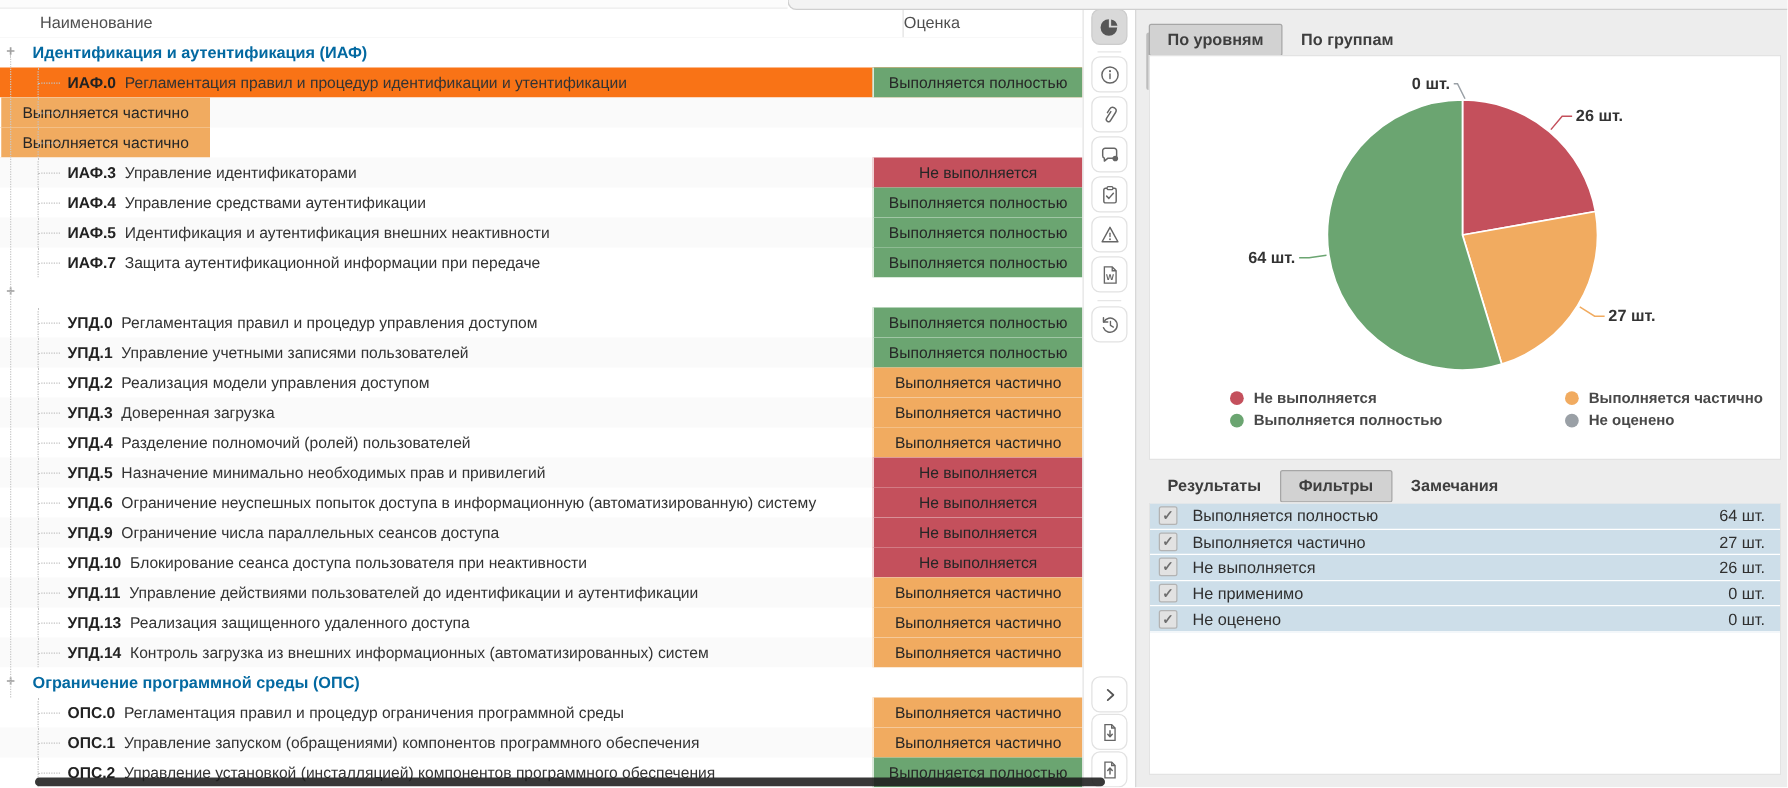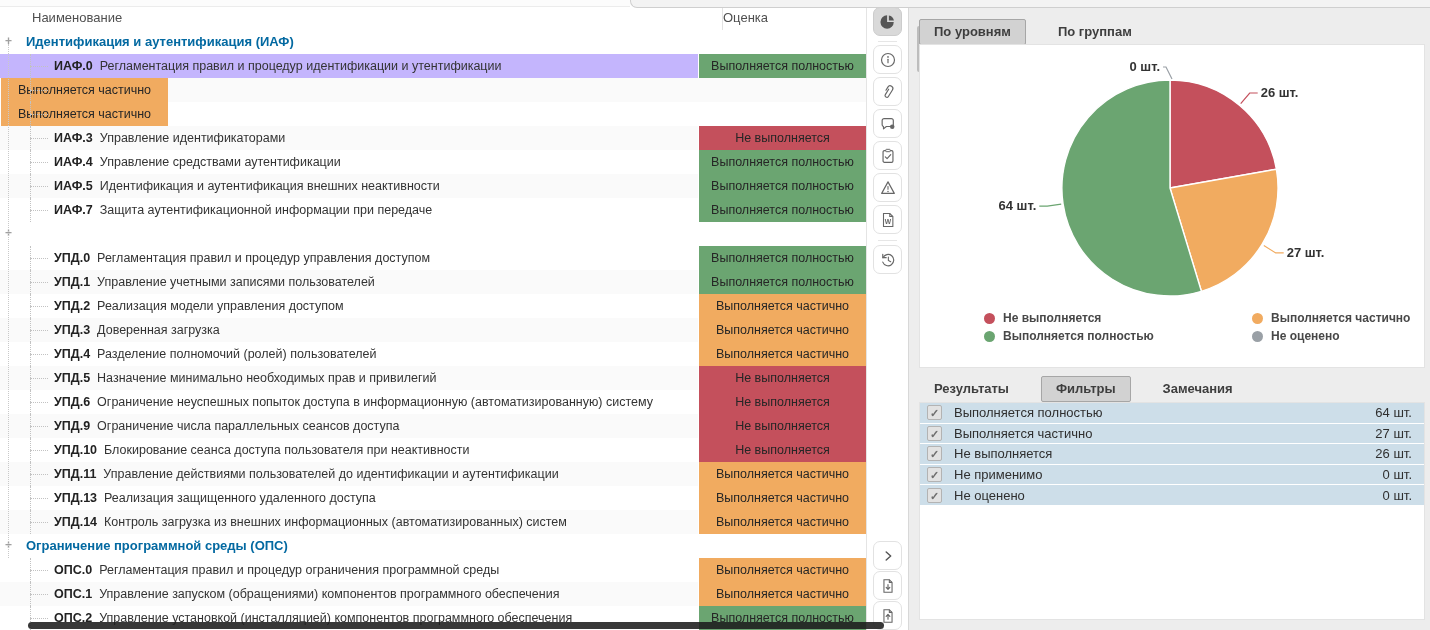--- a/index.html
+++ b/index.html
@@ -24,21 +24,21 @@
   .group-row{background:#fff;}
   .gname{display:block;padding-left:26px;line-height:24px;font-size:13px;font-weight:bold;color:#0369a1;
          white-space:nowrap;}
   .exp{position:absolute;left:3px;top:6px;width:11px;height:11px;color:#a0a0a0;
        font:bold 12px/11px "Liberation Sans",sans-serif;text-align:center;}
   .child-row .cell-name{position:relative;width:698px;box-sizing:border-box;padding-left:54px;
        line-height:24px;font-size:12.5px;color:#333;white-space:nowrap;overflow:hidden;}
   .child-row::before{content:"";position:absolute;left:30px;top:0;bottom:0;border-left:1px dotted #c2c2c2;}
   .child-row::after{content:"";position:absolute;left:30px;top:12px;width:18px;border-top:1px dotted #c2c2c2;}
   .child-row.alt{background:#fafafa;}
-  .child-row.selected{background:#c4b5fd;}
+  .child-row.selected{background:#f97316;}
   .code{font-weight:bold;color:#222;margin-right:7px;}
   .cell-status{width:168px;box-sizing:border-box;text-align:center;line-height:24px;font-size:12.5px;
        color:#262626;border-left:1px solid #fff;white-space:nowrap;overflow:hidden;}
   .s-full{background:#6ba571;}
   .s-partial{background:#f1ab60;}
   .s-none{background:#c4505c;}
   .root-line{position:absolute;left:8px;top:44px;height:514px;border-left:1px dotted #c9c9c9;
              pointer-events:none;z-index:5;}
   .hscroll{position:absolute;left:28px;top:622px;width:856px;height:7px;background:#1c1c1c;
            border-radius:4px;opacity:.88;z-index:7;}
@@ -48,21 +48,21 @@
            border-left:1px solid #e4e4e4;box-sizing:border-box;}
   .tbtn{position:absolute;left:6px;width:29px;height:29px;border:1px solid #e2e2e2;border-radius:7px;
         background:#fff;display:flex;align-items:center;justify-content:center;box-sizing:border-box;}
   .tbtn.sel{background:#d9d9d9;border-color:#cccccc;}
   .tsep{position:absolute;left:11px;width:19px;border-top:1px solid #e6e6e6;}
 
   
   .right{position:absolute;left:908px;top:0;width:522px;height:630px;background:#ededed;
          border-left:1px solid #d8d8d8;box-sizing:border-box;}
   .rp-scroll{position:absolute;left:8px;top:26px;width:4px;height:46px;background:#bdbdbd;border-radius:2px;}
-  .tabs{position:absolute;display:flex;gap:17px;}
+  .tabs{position:absolute;display:flex;gap:0;}
   .tabs.top{left:10px;top:19px;}
   .tabs.bottom{left:10px;top:376px;}
   .tab{padding:4px 14px;font-size:13px;font-weight:bold;color:#3e3e3e;border:1px solid transparent;
        border-radius:2px;line-height:16px;white-space:nowrap;}
   .tab.sel{background:#d2d2d2;border-color:#a6a6a6;}
   .card{position:absolute;left:10px;width:506px;background:#fff;border:1px solid #e3e3e3;box-sizing:border-box;}
   .chart-card{top:44px;height:324px;}
   .filter-card{top:402px;height:218px;}
   #pie{position:absolute;left:0;top:0;}
   .legend{position:absolute;left:64px;top:266px;display:grid;grid-template-columns:268px auto;

